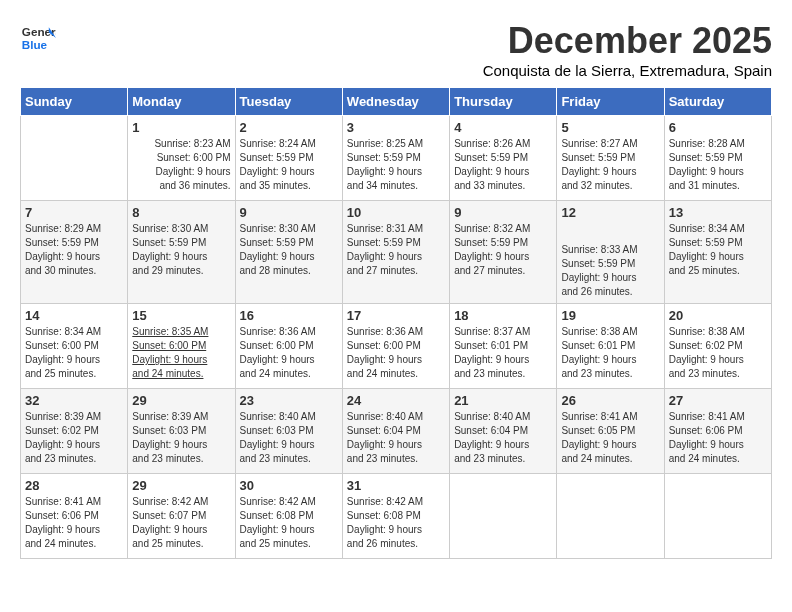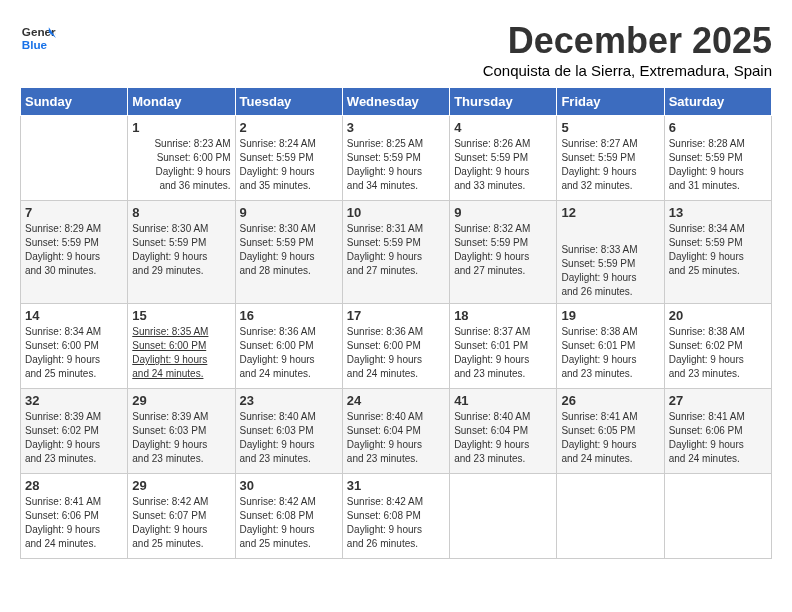--- a/index.html
+++ b/index.html
@@ -278,21 +278,21 @@
 and 23 minutes.</div>
         </td>
         <td>
           <span class="day-num">24</span>
           <div class="day-info" style="white-space: pre-line;">Sunrise: 8:40 AM
 Sunset: 6:04 PM
 Daylight: 9 hours
 and 23 minutes.</div>
         </td>
         <td>
-          <span class="day-num">41</span>
+          <span class="day-num">21</span>
           <div class="day-info" style="white-space: pre-line;">Sunrise: 8:40 AM
 Sunset: 6:04 PM
 Daylight: 9 hours
 and 23 minutes.</div>
         </td>
         <td>
           <span class="day-num">26</span>
           <div class="day-info" style="white-space: pre-line;">Sunrise: 8:41 AM
 Sunset: 6:05 PM
 Daylight: 9 hours

